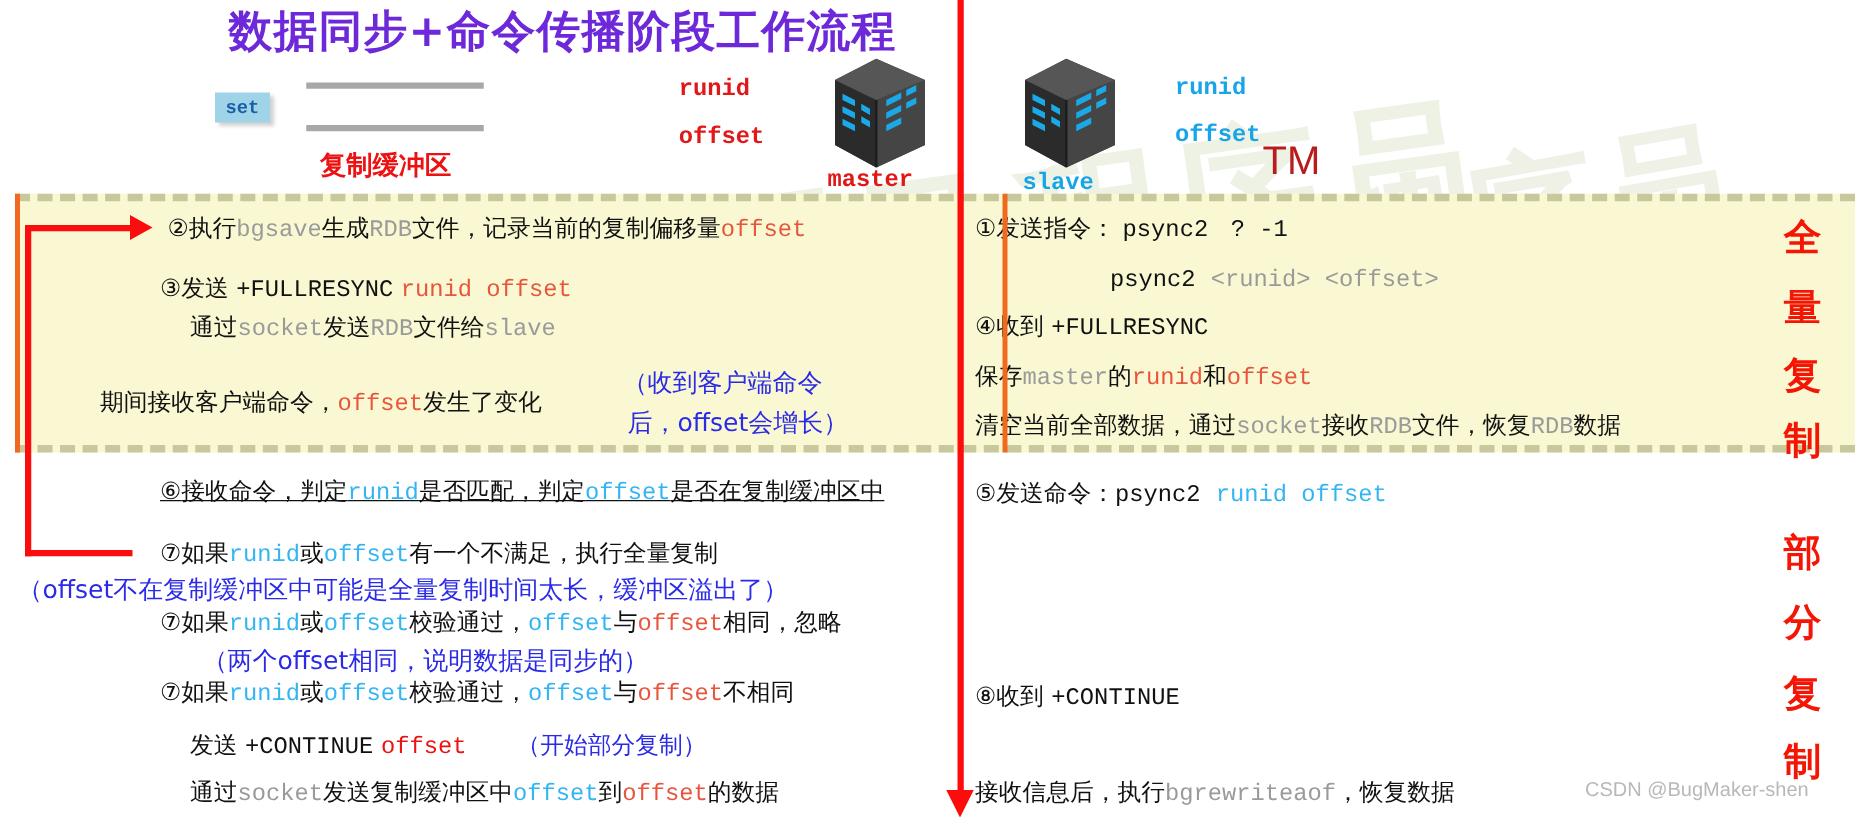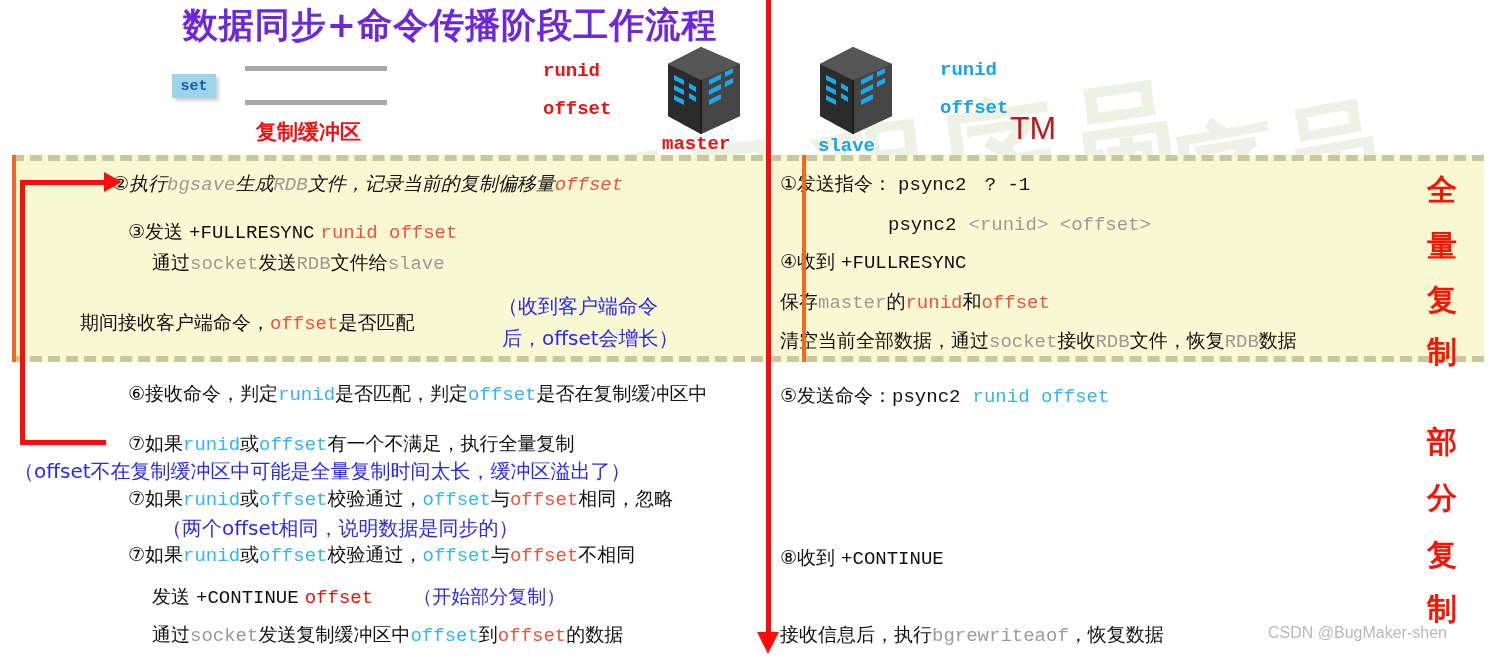--- a/index.html
+++ b/index.html
@@ -171,40 +171,40 @@
       <polygon points="62,40 70,36 70,41 62,45"></polygon>
     </g>
     <line x1="38" y1="38" x2="38" y2="92" stroke="#1d1d1d" stroke-width="2"></line>
   </svg>
 
   <div class="elbow-v"></div>
   <div class="elbow-h-top"></div>
   <div class="elbow-h-bot"></div>
   <div class="elbow-head"></div>
 
-  <div class="row" style="left:112px;top:174px;font-style:italic;">
+  <div class="row" style="left:134px;top:174px;">
     <span>②</span><span>执行</span><span class="mono c-gray">bgsave</span><span>生成</span><span class="mono c-gray">RDB</span><span>文件，记录当前的复制偏移量</span><span class="mono c-red">offset</span>
   </div>
 
   <div class="row" style="left:128px;top:222px;">
     <span>③</span><span>发送</span>&nbsp;<span class="mono b c-dark">+FULLRESYNC</span>&nbsp;<span class="mono c-red">runid offset</span>
   </div>
 
   <div class="row" style="left:152px;top:253px;">
     <span>通过</span><span class="mono c-gray">socket</span><span>发送</span><span class="mono c-gray">RDB</span><span>文件给</span><span class="mono c-gray">slave</span>
   </div>
 
   <div class="row" style="left:80px;top:313px;">
-    <span>期间接收客户端命令，</span><span class="mono c-red">offset</span><span>是否匹配</span>
+    <span>期间接收客户端命令，</span><span class="mono c-red">offset</span><span>发生了变化</span>
   </div>
 
   <div class="row c-blue" style="left:498px;top:296px;font-size:20px;">（收到客户端命令</div>
   <div class="row c-blue" style="left:502px;top:328px;font-size:20px;">后，offset会增长）</div>
 
-  <div class="row" style="left:128px;top:384px;">
+  <div class="row" style="left:128px;top:384px;text-decoration:underline;">
     <span>⑥</span><span>接收命令，判定</span><span class="mono c-cyan">runid</span><span>是否匹配，判定</span><span class="mono c-cyan">offset</span><span>是否在复制缓冲区中</span>
   </div>
 
   <div class="row" style="left:128px;top:434px;">
     <span>⑦</span><span>如果</span><span class="mono c-cyan">runid</span><span>或</span><span class="mono c-cyan">offset</span><span>有一个不满足，执行全量复制</span>
   </div>
 
   <div class="row c-blue" style="left:14px;top:461px;font-size:20px;">（offset不在复制缓冲区中可能是全量复制时间太长，缓冲区溢出了）</div>
 
   <div class="row" style="left:128px;top:489px;">

